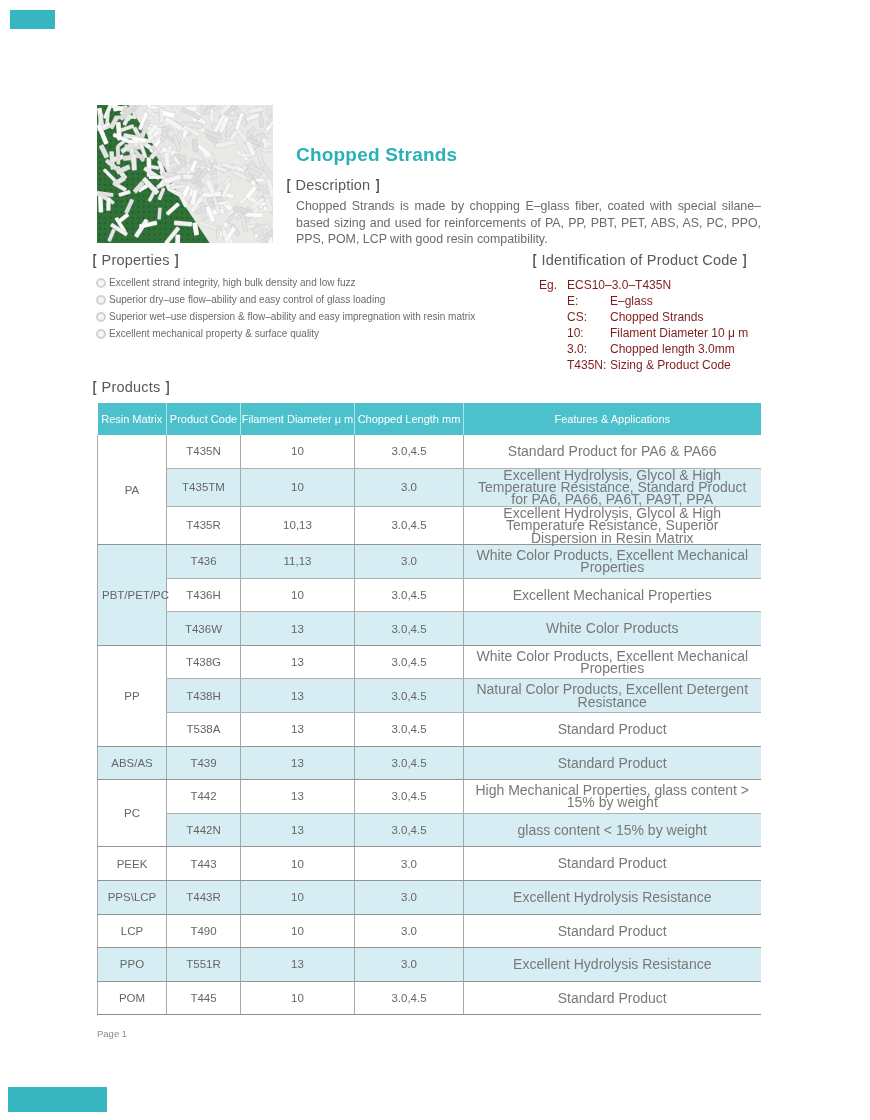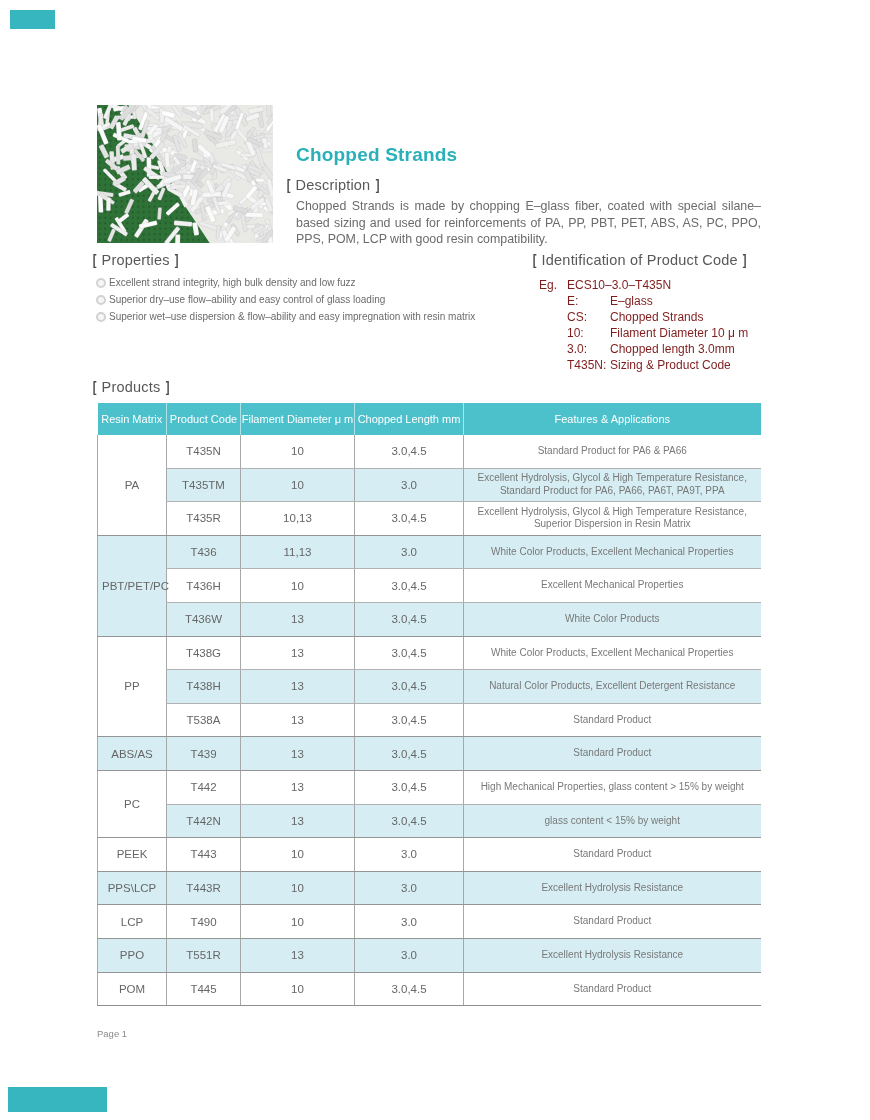--- a/index.html
+++ b/index.html
@@ -42,21 +42,21 @@
   th{
     background:var(--th,#4cc1cb);color:#fff;font-weight:normal;font-size:11px;
     height:32px;padding:0;border-right:1px solid rgba(255,255,255,.55);
   }
   th:last-child{border-right:none;}
   td{
     border-left:1px solid #a8a8a8;border-bottom:1px solid #b2b2b2;
     text-align:center;vertical-align:middle;padding:0 4px;height:32.6px;
     font-size:11.5px;color:#666;background:#fff;
   }
-  td.c-feat{font-size:10px;color:#787878;line-height:12.4px;padding:0 10px;}
+  td.c-feat{font-size:14px;color:#787878;line-height:12.4px;padding:0 10px;}
   td.shade{background:var(--stripe,#d6eef3);}
   td.grp-end{border-bottom-color:#949494;}
   tr.last td{border-bottom-color:#8f8f8f;}
   
   #page-num{left:97px;top:1028px;font-size:9.5px;color:#8b8b8b;}
 </style>
 </head>
 <body style="--title: #29b0b8; --th: #4cc1cb; --stripe: #d6eef3; --mark: #38b6bf;">
 
 <div id="mark-top" class="abs mark"></div>
@@ -377,20 +377,24 @@
       <span>Excellent strand integrity, high bulk density and low fuzz</span>
     </div>
     <div class="prop-line">
       <span class="ring"></span>
       <span>Superior dry–use flow–ability and easy control of glass loading</span>
     </div>
     <div class="prop-line">
       <span class="ring"></span>
       <span>Superior wet–use dispersion &amp; flow–ability and easy impregnation with resin matrix</span>
     </div>
+    <div class="prop-line">
+      <span class="ring"></span>
+      <span>Excellent mechanical property &amp; surface quality</span>
+    </div>
   </div>
 
 <div id="ident-head" class="abs sec-head">
   <span class="brk">[</span>
   <span>Identification of Product Code</span>
   <span class="brk">]</span>
 </div>
 <div id="ident-block" class="abs">
   <div id="ident-first">
     <span id="ident-eg">Eg.</span>

